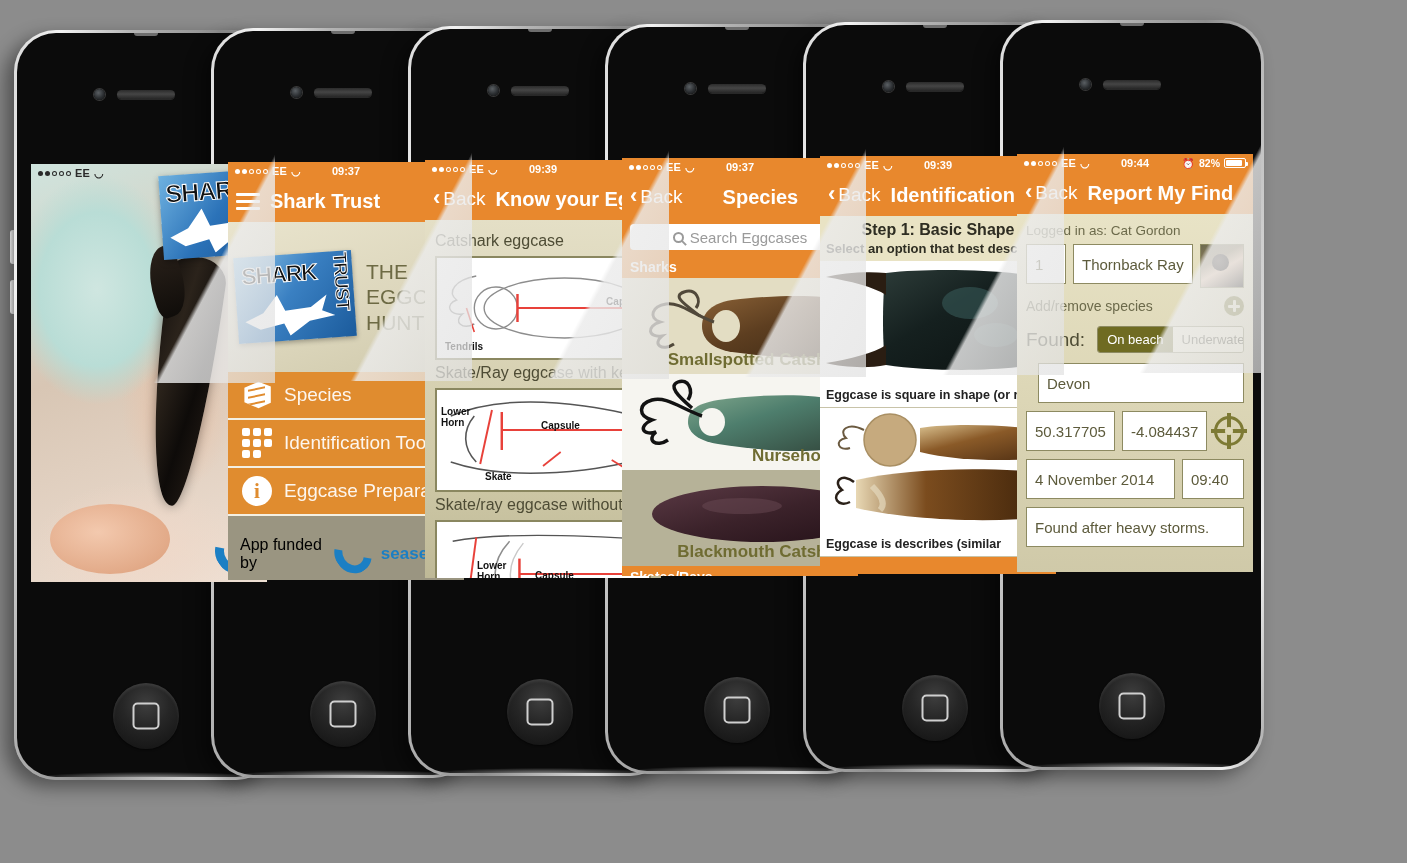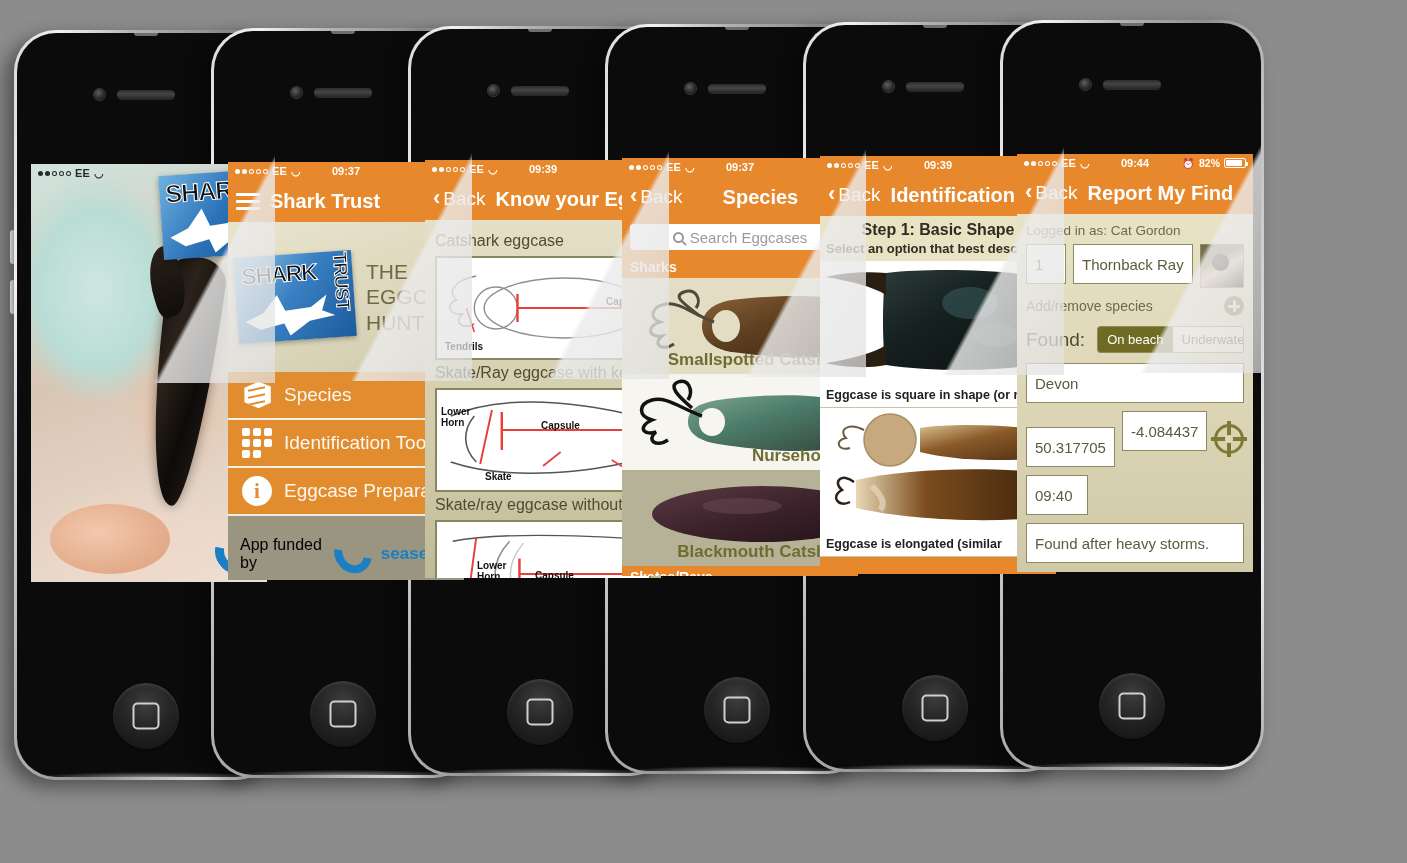--- a/index.html
+++ b/index.html
@@ -701,21 +701,21 @@
                     <stop offset="100%" stop-color="#3a2008"></stop>
               </linearGradient>
                 </defs>
               <circle cx="70" cy="32" r="26" fill="#c6aa7e" stroke="#a98f63" stroke-width="1.5"></circle>
               <path d="M100 20 C140 14 200 18 236 24 L236 48 C200 54 140 54 100 44 Z" fill="url(#g5)"></path>
               <path d="M44 22 C28 14 18 22 26 30 C14 32 18 44 30 40" fill="none" stroke="#6b5a40" stroke-width="2"></path>
               <path d="M34 74 C22 64 12 74 22 82 C10 88 18 100 30 94" fill="none" stroke="#2a2018" stroke-width="2.5"></path>
               <path d="M36 72 C90 60 170 58 236 66 L236 108 C170 116 90 112 36 100 Z" fill="url(#g6)"></path>
               <path d="M52 78 C62 88 66 96 60 102" fill="none" stroke="#e4d9bd" stroke-width="6" opacity=".7"></path>
             </svg>
-            <p>Eggcase is elongated (similar</p>
+            <p>Eggcase is describes (similar</p>
           </div>
 
           <div class="id-bottom"></div>
         </div>
       </div>
 
       <div class="home-btn"></div>
       <div class="base-shadow"></div>
     </div>
   </div>
@@ -775,30 +775,31 @@
 
           <div class="foundrow">
             <span class="lbl">Found:</span>
             <div class="seg">
               <div class="on">On beach</div>
               <div class="off">Underwater</div>
             </div>
           </div>
 
           <div class="row">
-            <div class="fld" style="flex:1;">Devon</div>
+            <div class="fld" style="flex:1;margin-left:12px;">Devon</div>
           </div>
           <div class="row">
-            <div class="fld" style="width:96px;margin-top:16px;">50.317705</div>
+            <div class="fld" style="width:96px;">50.317705</div>
             <div class="fld" style="width:98px;">-4.084437</div>
             <span class="crosshair">
                 <i></i>
               </span>
           </div>
           <div class="row">
+            <div class="fld" style="flex:1;">4 November 2014</div>
             <div class="fld" style="width:62px;">09:40</div>
           </div>
           <div class="row">
             <div class="fld" style="flex:1;">Found after heavy storms.</div>
           </div>
         </div>
       </div>
 
       <div class="home-btn"></div>
       <div class="base-shadow"></div>

